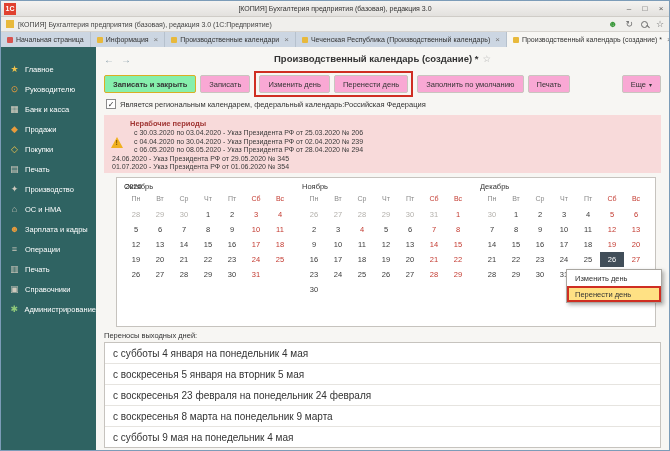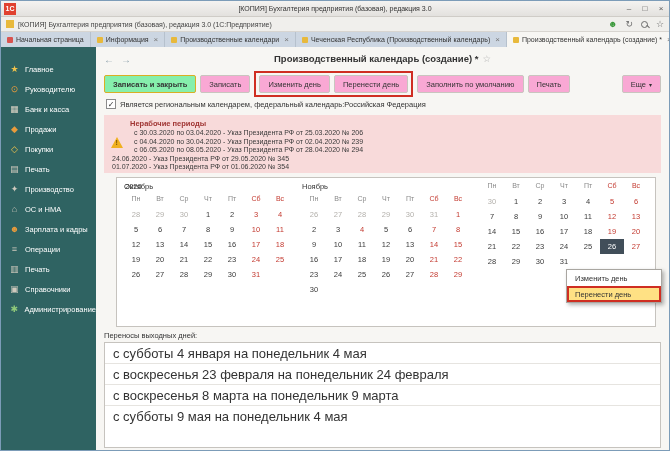--- a/index.html
+++ b/index.html
@@ -81,21 +81,21 @@
   .day.sel{ background:#414e59; color:#fff; }
 
   
   .ctx-menu{ position:absolute; left:470px; top:222px; width:96px; background:#fff; border:1px solid #a9a6a1; box-shadow:2px 2px 4px rgba(0,0,0,.3); z-index:5; }
   .ctx-item{ height:16px; display:flex; align-items:center; padding-left:8px; font-size:7.5px; color:#333; }
   .ctx-item.highlight{ background:#ffe184; border:2px solid #cf2e22; padding-left:6px; }
 
   
   .transfers-label{ position:absolute; top:284px; left:8px; font-size:7.5px; color:#333; }
   .transfers{ position:absolute; top:295px; left:8px; width:557px; height:106px; background:#fff; border:1px solid #c6c3be; }
-  .transfer-row{ height:21px; display:flex; align-items:center; padding-left:8px; font-size:13px; color:#333; border-bottom:1px solid #e6e4e0; }
+  .transfer-row{ height:21px; display:flex; align-items:center; padding-left:8px; font-size:10px; color:#333; border-bottom:1px solid #e6e4e0; }
   .transfer-row:last-child{ border-bottom:none; }
 
   button{ cursor:default; }
 </style>
 </head>
 <body>
 
 <div id="app">
 
   <div class="titlebar">
@@ -366,20 +366,21 @@
                 <span class="day">30</span>
                 <span class="day"></span>
                 <span class="day"></span>
                 <span class="day"></span>
                 <span class="day"></span>
                 <span class="day"></span>
                 <span class="day"></span>
               </div>
             </div>
             <div class="month">
+              <div class="month-name">Декабрь</div>
               <div class="dow-row">
                 <span class="dow">Пн</span>
                 <span class="dow">Вт</span>
                 <span class="dow">Ср</span>
                 <span class="dow">Чт</span>
                 <span class="dow">Пт</span>
                 <span class="dow red">Сб</span>
                 <span class="dow red">Вс</span>
               </div>
               <div class="week">
@@ -432,20 +433,21 @@
       </div>
 
       <div class="ctx-menu">
           <div class="ctx-item">Изменить день</div>
           <div class="ctx-item highlight">Перенести день</div>
         </div>
 
       <div class="transfers-label">Переносы выходных дней:</div>
       <div class="transfers">
           <div class="transfer-row">с субботы 4 января на понедельник 4 мая</div>
+          <div class="transfer-row">с воскресенья 5 января на вторник 5 мая</div>
           <div class="transfer-row">с воскресенья 23 февраля на понедельник 24 февраля</div>
           <div class="transfer-row">с воскресенья 8 марта на понедельник 9 марта</div>
           <div class="transfer-row">с субботы 9 мая на понедельник 4 мая</div>
         </div>
 
     </div>
   </div>
 </div>
 
 </body></html>

